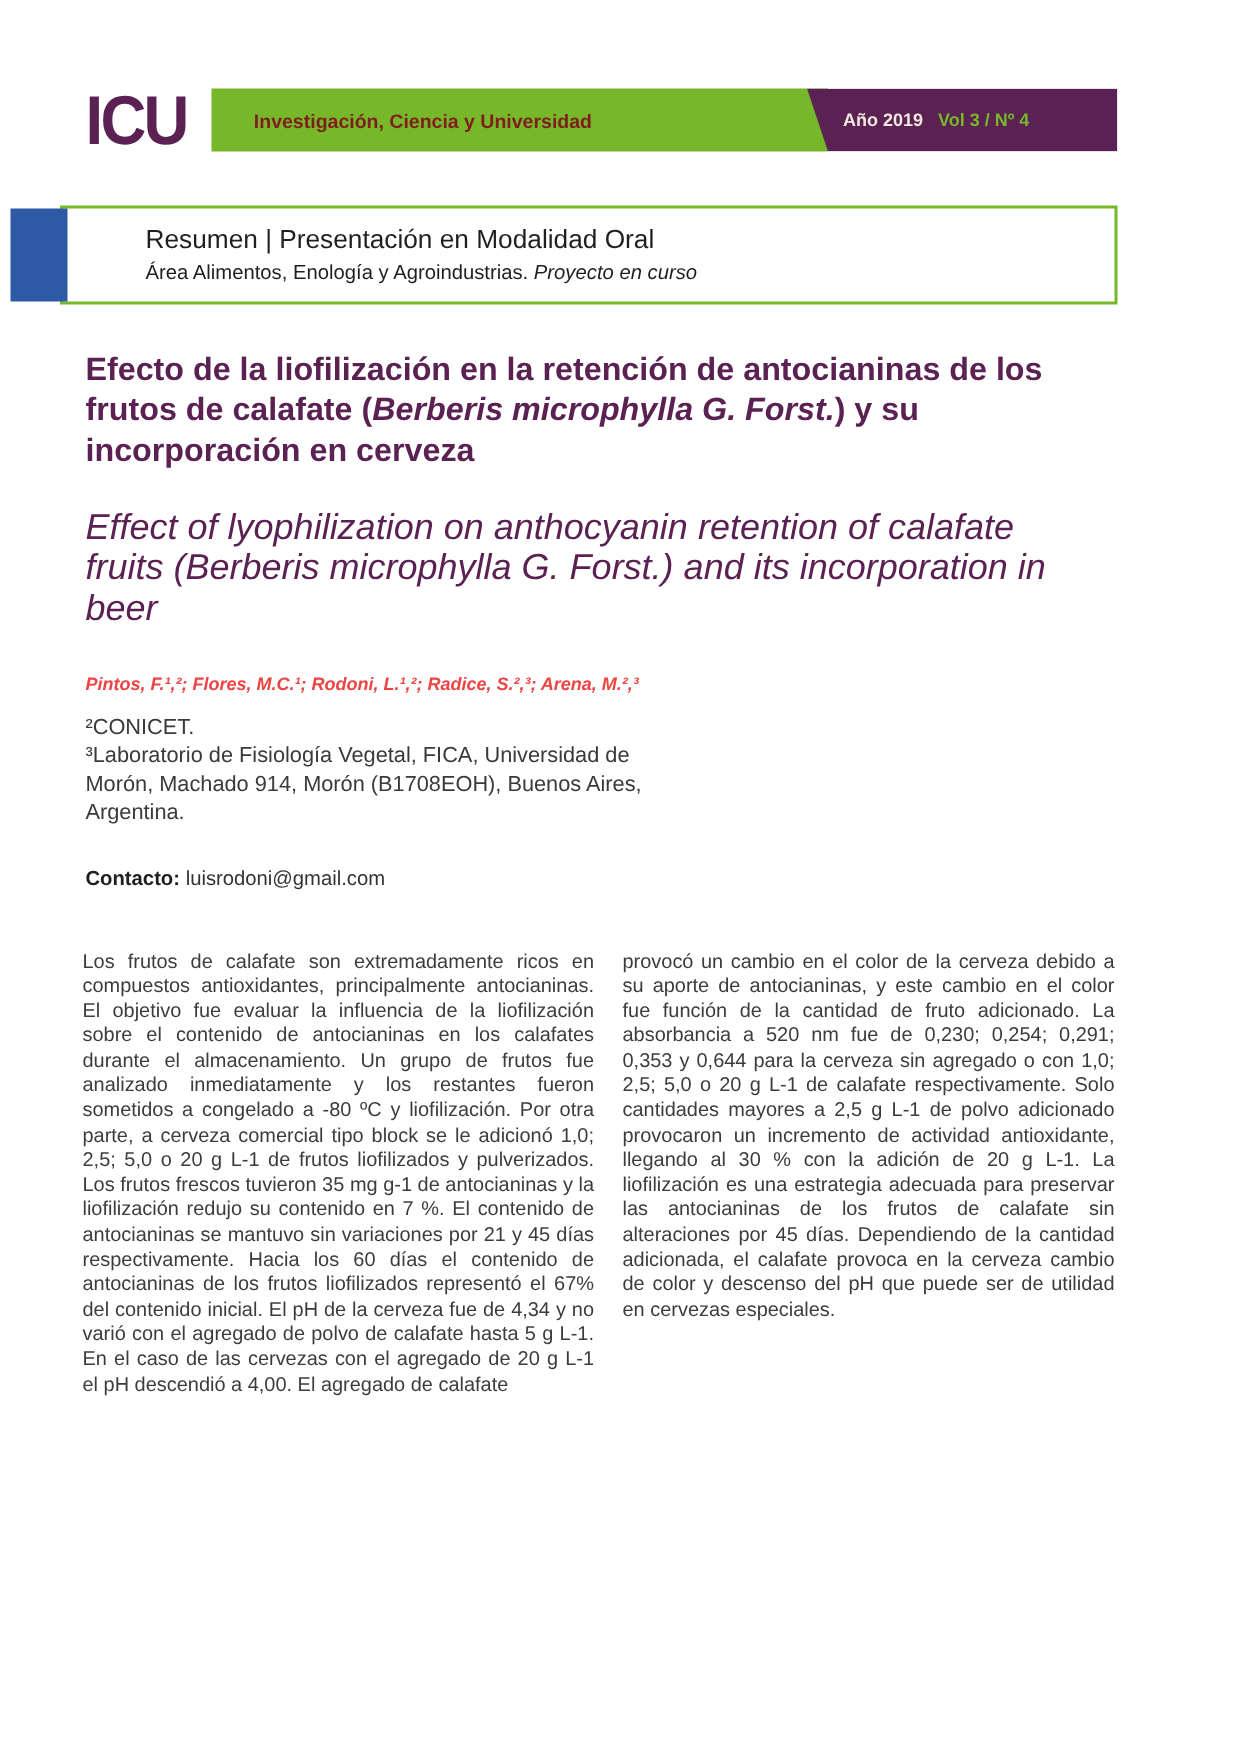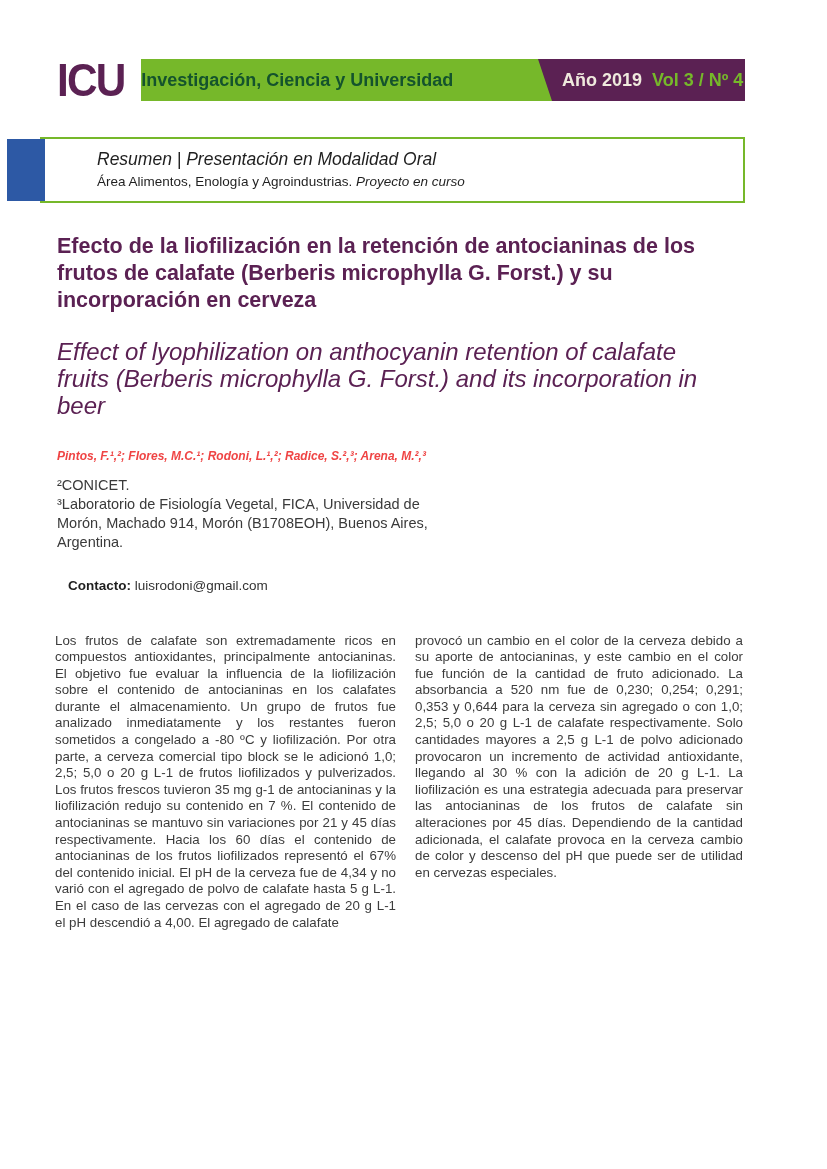--- a/index.html
+++ b/index.html
@@ -22,56 +22,56 @@
   .logo {
     font-size: 46px; font-weight: 800; letter-spacing: -2px;
     color: #5b2153; line-height: 1;
     margin-right: 11px;
     transform: scaleX(0.92); transform-origin: left center;
   }
   .banner { display: flex; flex: 1; height: 42px; }
   .banner-green {
     flex: 1; background: #76b82a;
     display: flex; align-items: center;
-    padding-left: 0;
-    color: #14532d; font-weight: bold; font-size: 18px;
+    padding-left: 28px;
+    color: #7f1d1d; font-weight: bold; font-size: 13px;
   }
   .banner-purple {
     width: 183px; background: #5b2153;
     margin-left: -14px;
     clip-path: polygon(0 0, 100% 0, 100% 100%, 14px 100%);
     display: flex; align-items: center;
     padding-left: 24px;
-    font-size: 18px; font-weight: bold; white-space: nowrap;
+    font-size: 12px; font-weight: bold; white-space: nowrap;
   }
   .banner-purple .ano { color: #efe9dd; }
   .banner-purple .vol { color: #76b82a; margin-left: 10px; }
 
   
   .resumen-box {
     position: relative;
     margin: 32px 82px 0 40px;
     border: 2px solid #76b82a;
     padding: 9px 10px 9px 55px;
   }
   .blue-block {
     position: absolute; left: -35px; top: 0; bottom: 0;
     width: 38px; background: #2d59a5;
   }
-  .resumen-line1 { font-size: 17.5px; color: #1f1f1f; line-height: 1.35; font-style: italic; }
+  .resumen-line1 { font-size: 17.5px; color: #1f1f1f; line-height: 1.35; }
   .resumen-line2 { font-size: 13.5px; color: #1f1f1f; line-height: 1.4; margin-top: 1px; }
   .resumen-line2 .ital { font-style: italic; }
 
   
   .title {
     margin: 30px 82px 0 57px;
     color: #5b2153; font-size: 21.5px; font-weight: bold;
     line-height: 27px; max-width: 688px;
   }
-  .title .species { }
+  .title .species { font-style: italic; }
   .subtitle {
     margin: 24px 82px 0 57px;
     color: #5b2153; font-size: 24px; font-style: italic;
     line-height: 27px; max-width: 672px;
   }
 
   
   .authors {
     margin: 28px 0 0 57px;
     font-size: 12px; font-style: italic; color: #ef4444;
@@ -81,21 +81,21 @@
     margin: 10px 0 0 57px;
     font-size: 14.5px; color: #3a3a3a;
     line-height: 19px; max-width: 372px;
   }
 
   
   .meta-row {
     display: flex; justify-content: space-between; align-items: flex-start;
     margin: 26px 84px 0 57px;
   }
-  .contact { font-size: 13.5px; color: #333333; margin-left: 11px; }
+  .contact { font-size: 13.5px; color: #333333; }
   .contact .lbl { font-weight: bold; color: #1f1f1f; }
   .keywords { text-align: right; font-size: 11.5px; color: #333333; line-height: 18px; }
   .keywords .lbl { font-weight: bold; color: #1f1f1f; }
   .keywords .ital { font-style: italic; }
 
   
   .abstract {
     display: flex; gap: 19px;
     margin: 40px 84px 0 55px;
   }

